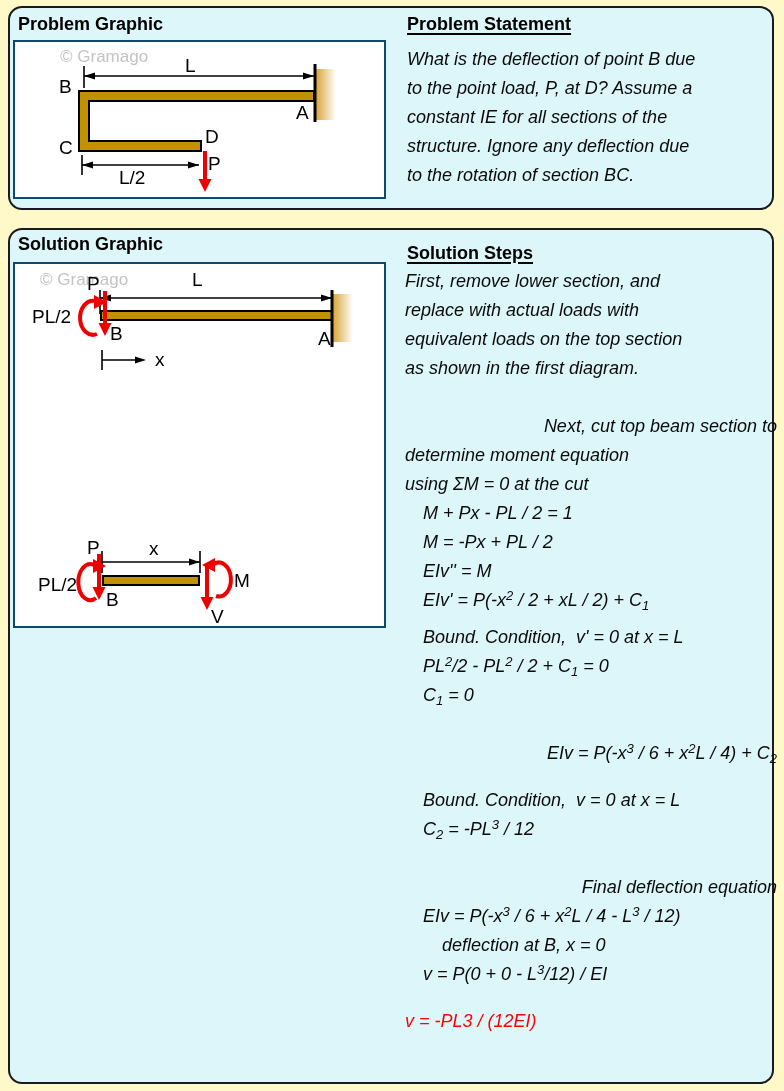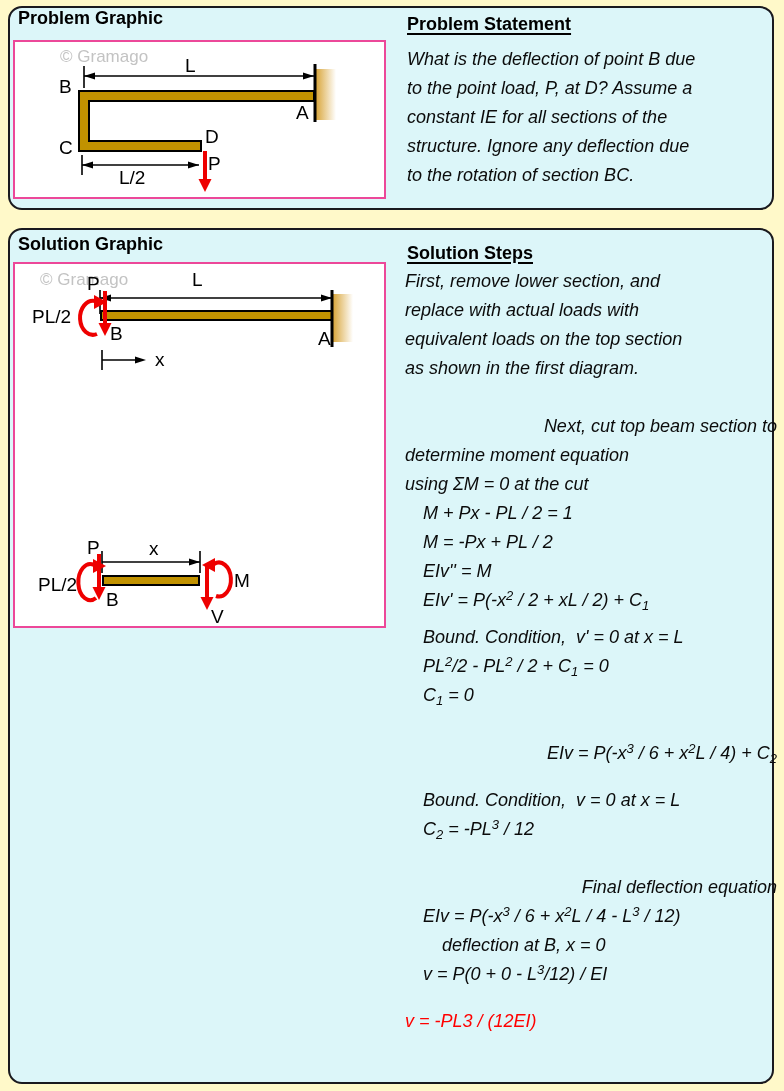--- a/index.html
+++ b/index.html
@@ -3,25 +3,25 @@
 <meta charset="utf-8">
 <style>
   html,body{margin:0;padding:0;}
   body{background:#FFF9C9;font-family:"Liberation Sans",sans-serif;}
   .page{position:relative;width:784px;height:1091px;background:#FFF9C9;overflow:hidden;}
   .panel{position:absolute;left:8px;width:766px;background:#DCF6F9;border:2px solid #1a1a1f;
          border-radius:14px;box-sizing:border-box;}
   .panel-problem{top:6px;height:204px;}
   .panel-solution{top:228px;height:856px;}
   .ptitle{position:absolute;margin:0;font-size:18px;font-weight:bold;color:#000;line-height:21px;white-space:nowrap;}
-  .t-left{left:8px;top:0;}
+  .t-left{left:8px;top:6px;}
   .t-right{left:397px;top:6px;}
   .t-right2{left:397px;top:13px;}
   .h-underline{text-decoration:underline;text-decoration-thickness:2px;text-underline-offset:3px;}
-  .gbox{position:absolute;left:3px;background:#FFFFFF;border:2px solid #ec4899;box-sizing:border-box;}
+  .gbox{position:absolute;left:3px;background:#FFFFFF;border:2px solid #0c4a6e;box-sizing:border-box;}
   .gbox1{top:32px;width:373px;height:159px;}
   .gbox2{top:32px;width:373px;height:366px;}
   .gbox svg{display:block;}
   .lines{position:absolute;width:372px;font-size:18px;color:#0b0b0b;font-style:italic;}
   .statement{left:397px;top:37px;}
   .steps{left:395px;top:37px;}
   .tline{height:29px;line-height:29px;white-space:pre-wrap;}
   .ind1{padding-left:18px;}
   .ind2{padding-left:37px;}
   .gap-lg{margin-top:29px;text-align:right;}

